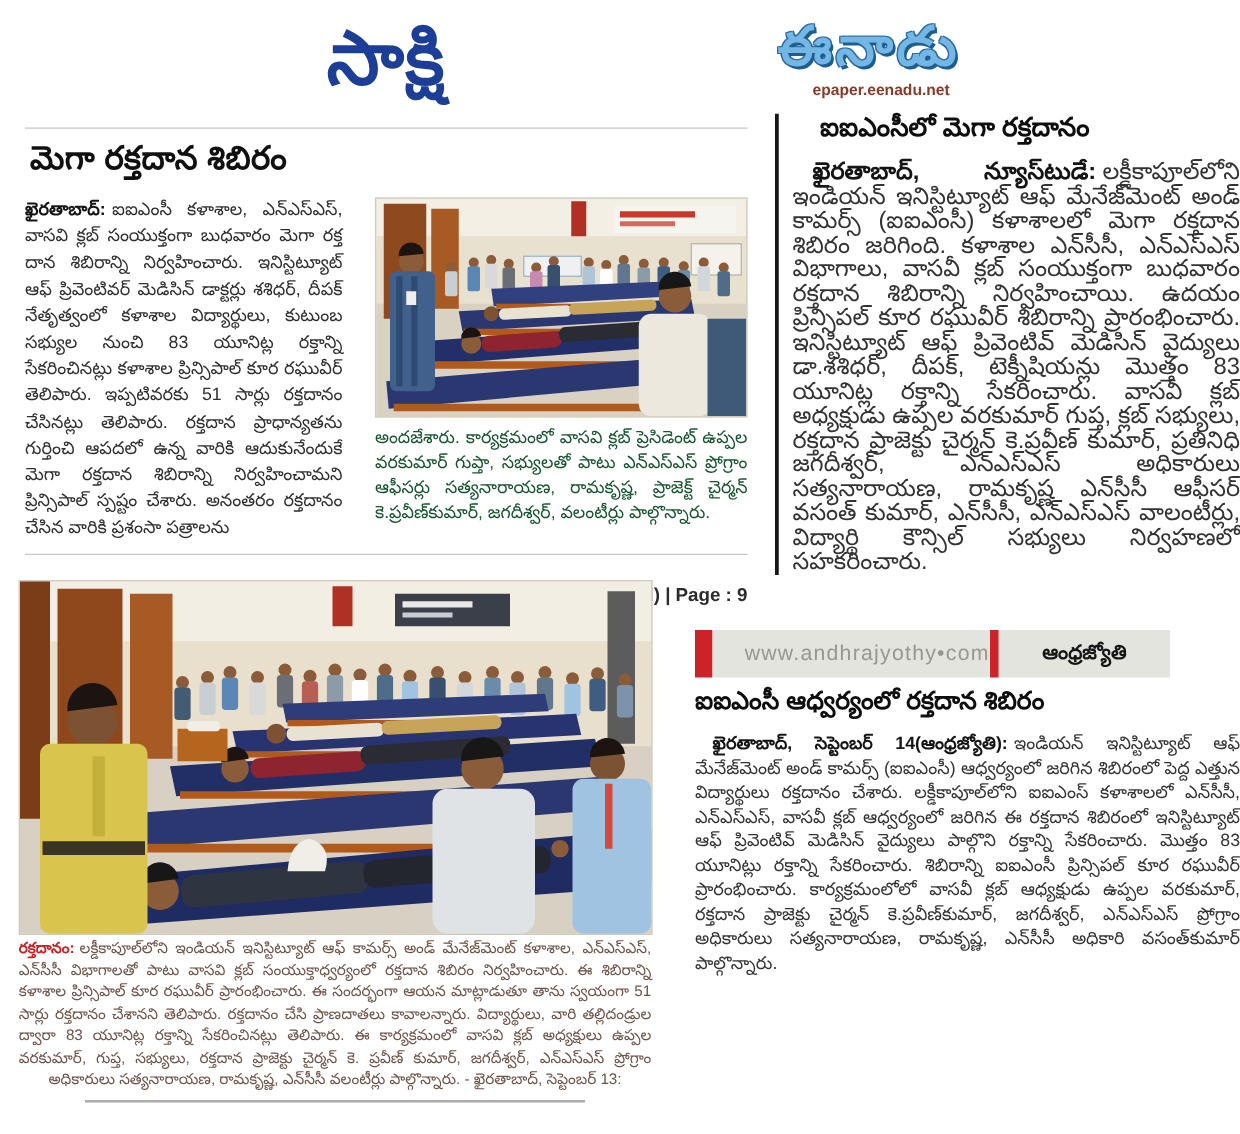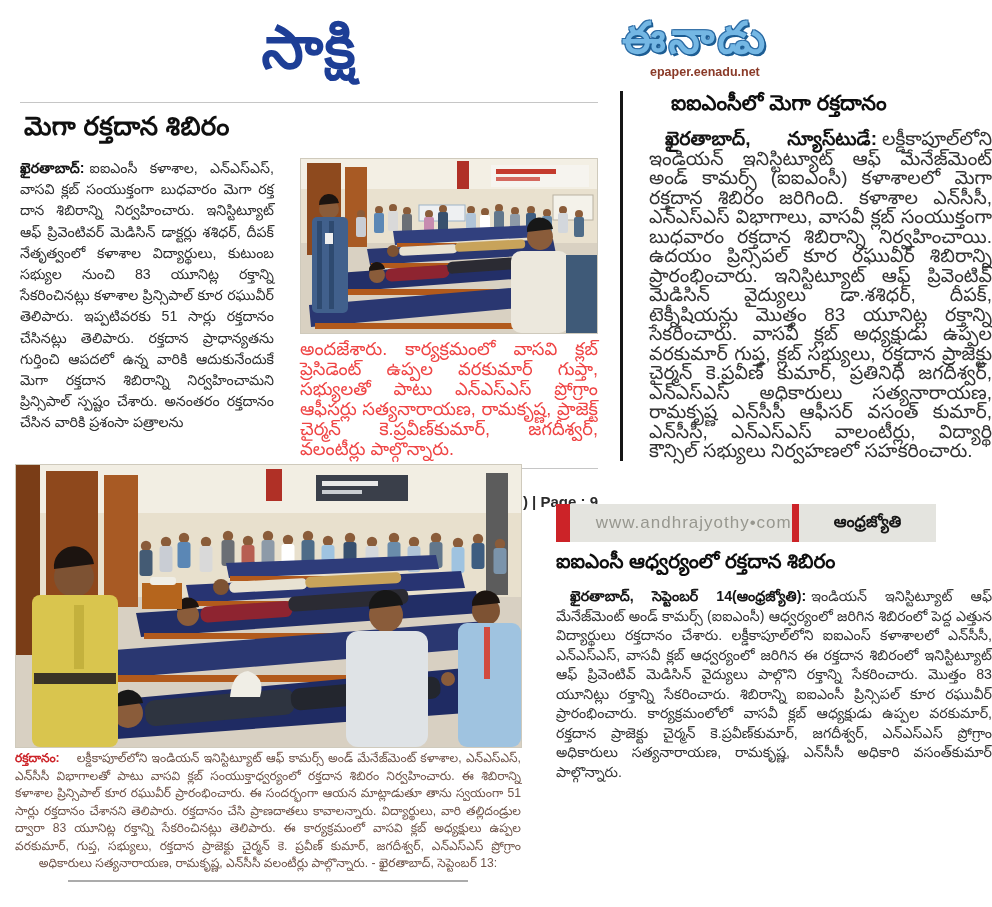--- a/index.html
+++ b/index.html
@@ -10,42 +10,42 @@
   .sakshi{position:absolute;left:20px;top:6px;width:578px;}
   .sakshi-masthead{height:96px;display:flex;align-items:center;justify-content:center;
      font-size:60px;font-weight:bold;color:#1d3e96;letter-spacing:1px;
      font-family:"DejaVu Sans", sans-serif;}
   .rule{border:none;border-top:1px solid #c6c6c6;margin:0;}
   .sakshi-headline{font-size:26px;font-weight:bold;color:#101010;margin:8px 0 10px 4px;letter-spacing:.3px;}
   .sakshi-row{display:flex;gap:26px;}
   .sakshi-col1{width:270px;font-size:14.2px;line-height:21.2px;text-align:justify;color:#2e2e2e;}
   .sakshi-col2{width:298px;}
   .newsphoto{display:block;border:1px solid #cfcabc;background:#e9e1cf;}
-  .sakshi-col2-text{font-size:18px;line-height:20px;text-align:justify;color:#ef4444;margin-top:5px;}
+  .sakshi-col2-text{font-size:14px;line-height:20px;text-align:justify;color:#14532d;margin-top:5px;}
   .dateline{font-weight:bold;margin-right:5px;color:#141414;}
   .sakshi-meta{font-size:15px;font-weight:bold;text-align:right;color:#2b2b2b;margin-top:24px;}
   .sakshi-source{font-size:15px;font-weight:bold;text-align:center;color:#2b2b2b;margin-top:1px;}
 
   
   .eenadu{position:absolute;left:620px;top:12px;width:372px;}
   .eenadu-masthead{font-size:44px;font-weight:bold;color:#74b7e4;letter-spacing:3px;line-height:52px;
      margin-left:2px;text-shadow:2px 2px 0 #1d5d93,-1px -1px 0 #2e6da6,1px -1px 0 #2e6da6,-1px 1px 0 #2e6da6;
      font-family:"DejaVu Sans", sans-serif;}
   .eenadu-site{font-size:12.5px;font-weight:bold;color:#8a3a28;margin:1px 0 12px 30px;}
-  .eenadu-article{border-left:3px solid #161616;padding-left:26px;}
+  .eenadu-article{border-left:3px solid #161616;padding-left:11px;}
   .eenadu-headline{font-size:21px;font-weight:bold;color:#0e0e0e;padding-left:22px;margin-bottom:9px;}
   .eenadu-body{font-size:19px;line-height:19.5px;text-align:justify;color:#333;text-indent:16px;margin:0;}
 
   
   .photo-large{position:absolute;left:15px;top:464px;}
 
   
   .caption{position:absolute;left:15px;top:750px;width:506px;font-size:12.2px;line-height:17.5px;
      color:#6d5247;text-align:justify;text-align-last:center;}
-  .caption-lead{font-weight:bold;color:#cc2328;margin-right:17px;}
+  .caption-lead{font-weight:bold;color:#cc2328;margin-right:4px;}
   .caption-rule{border:none;border-top:2px solid #ababab;width:400px;margin:7px auto 0 auto;}
 
   
   .aj{position:absolute;left:556px;top:504px;width:436px;}
   .aj-header{display:flex;width:380px;height:38px;margin-bottom:8px;}
   .aj-red-block{width:15px;background:#cc2328;}
   .aj-gray{background:#e4e4df;display:flex;align-items:center;}
   .aj-site{flex:1;padding-left:26px;font-size:17px;color:#97978f;letter-spacing:1px;}
   .aj-red-sep{width:8px;background:#cc2328;}
   .aj-mast{width:150px;justify-content:center;font-size:16px;font-weight:bold;color:#151515;

